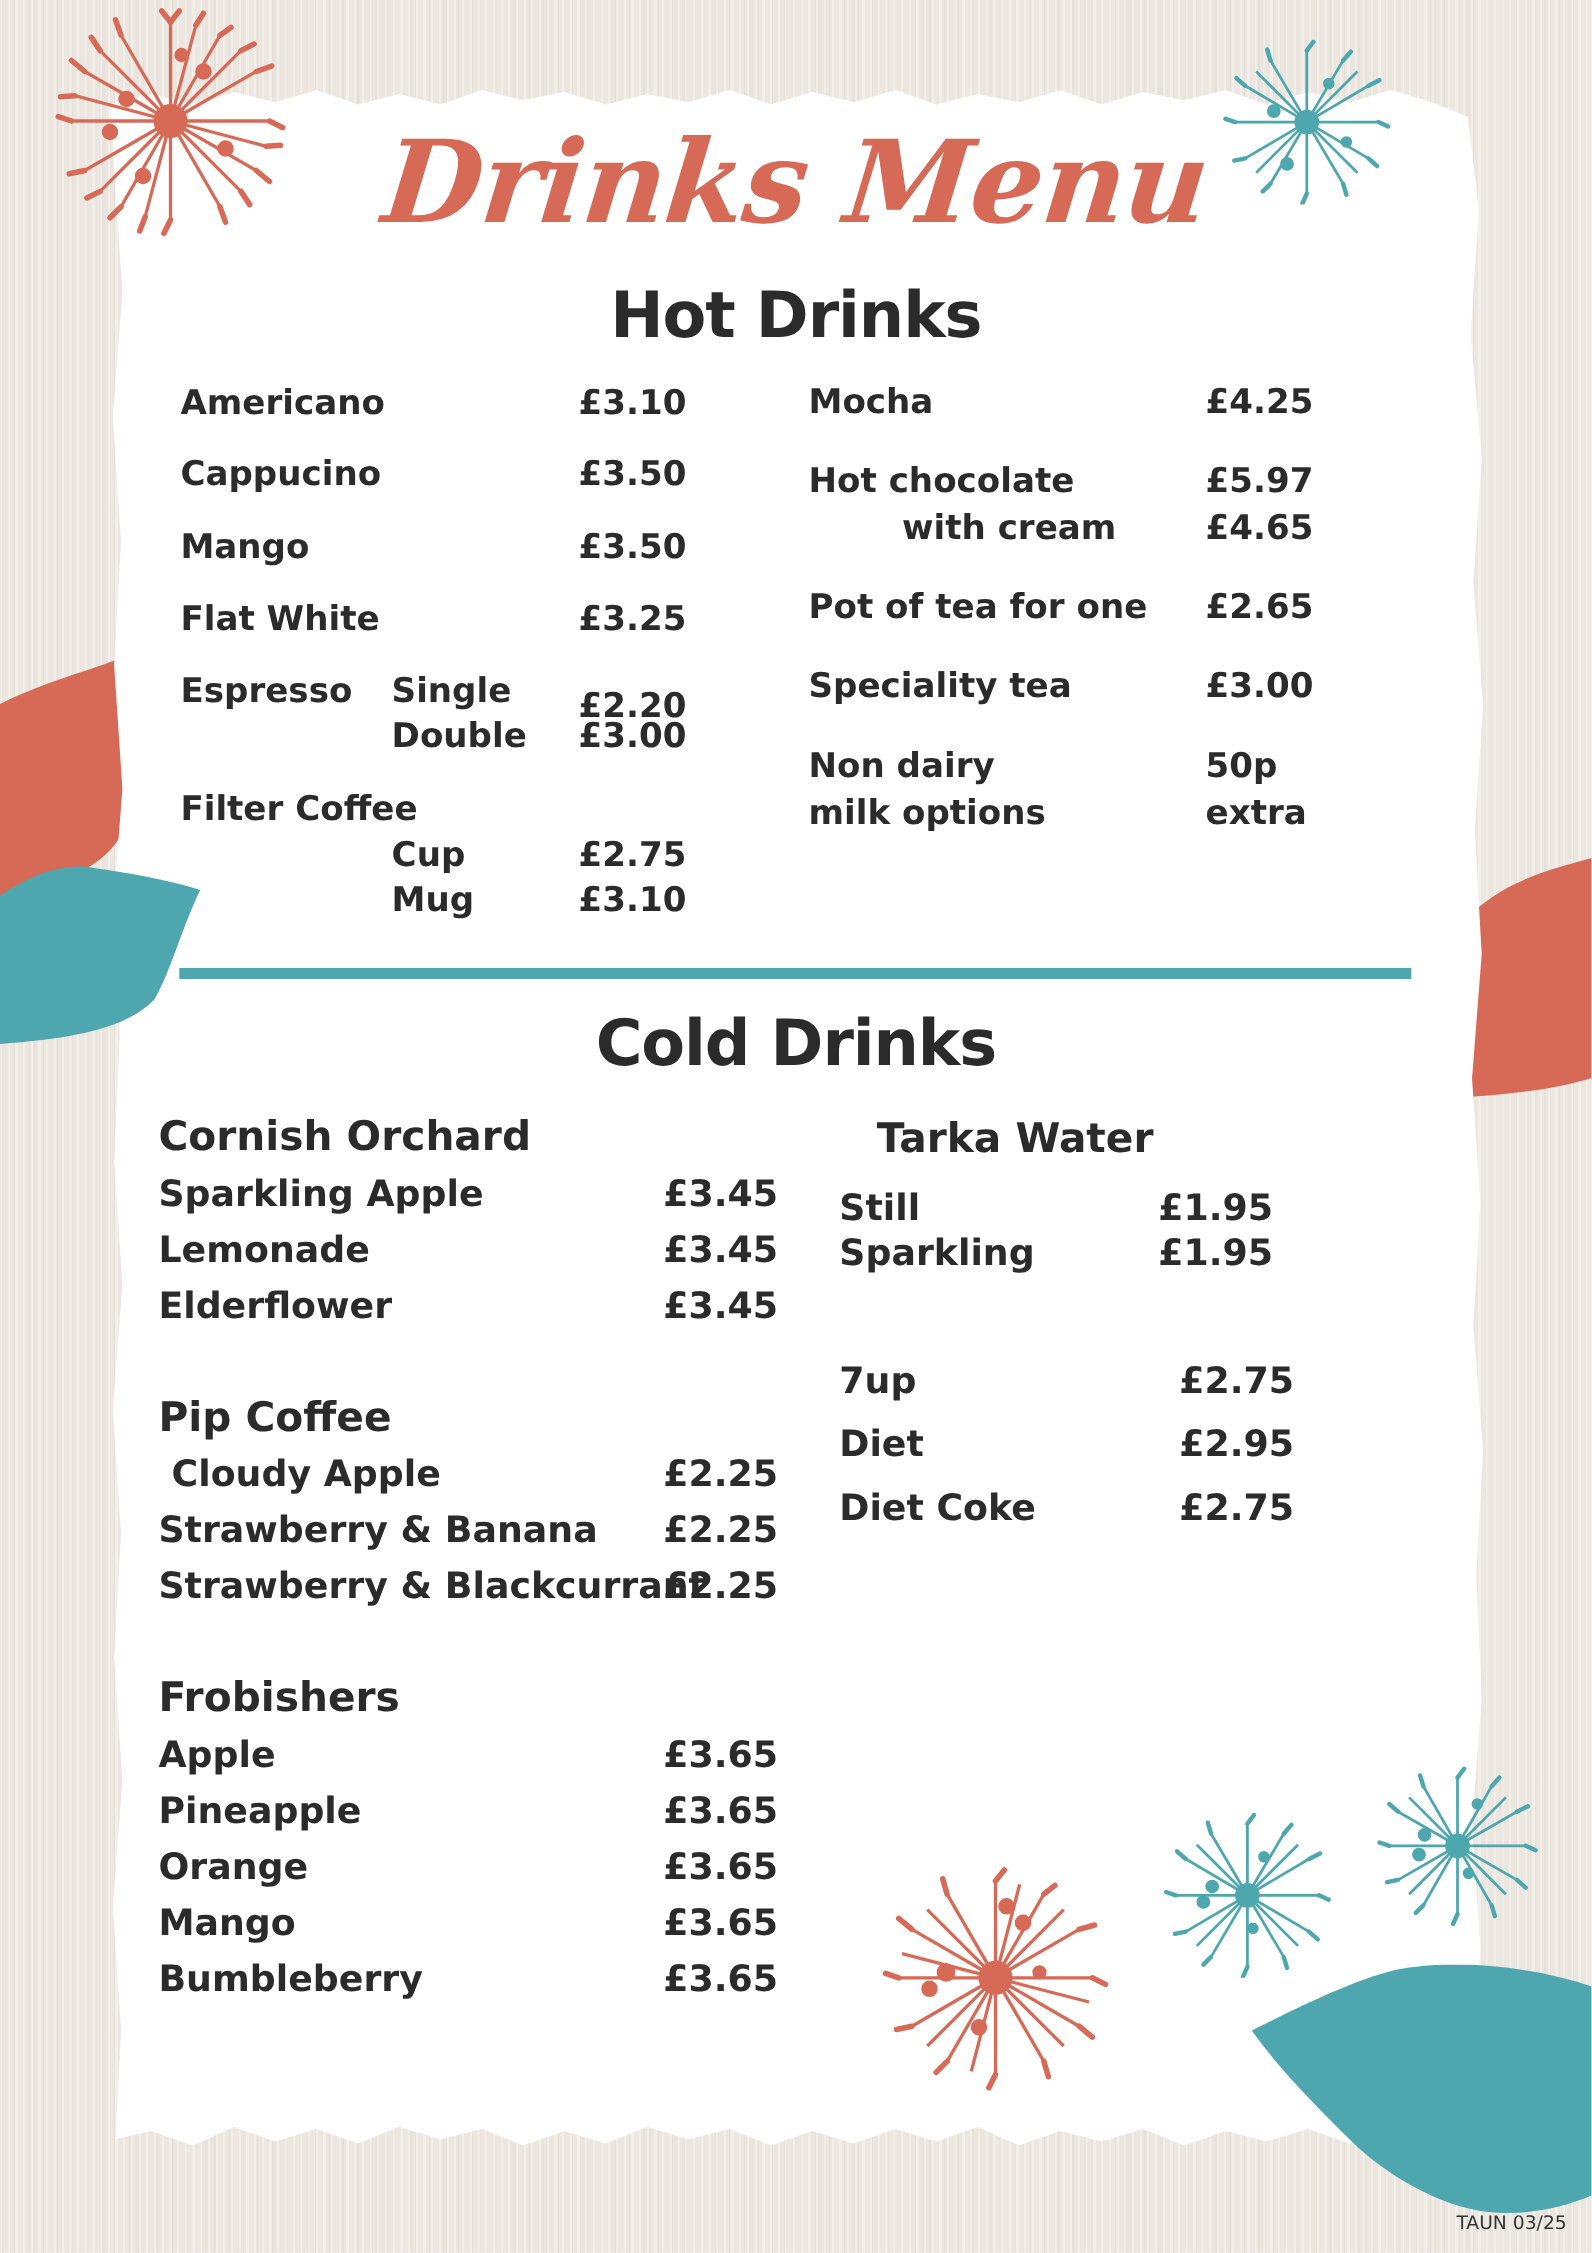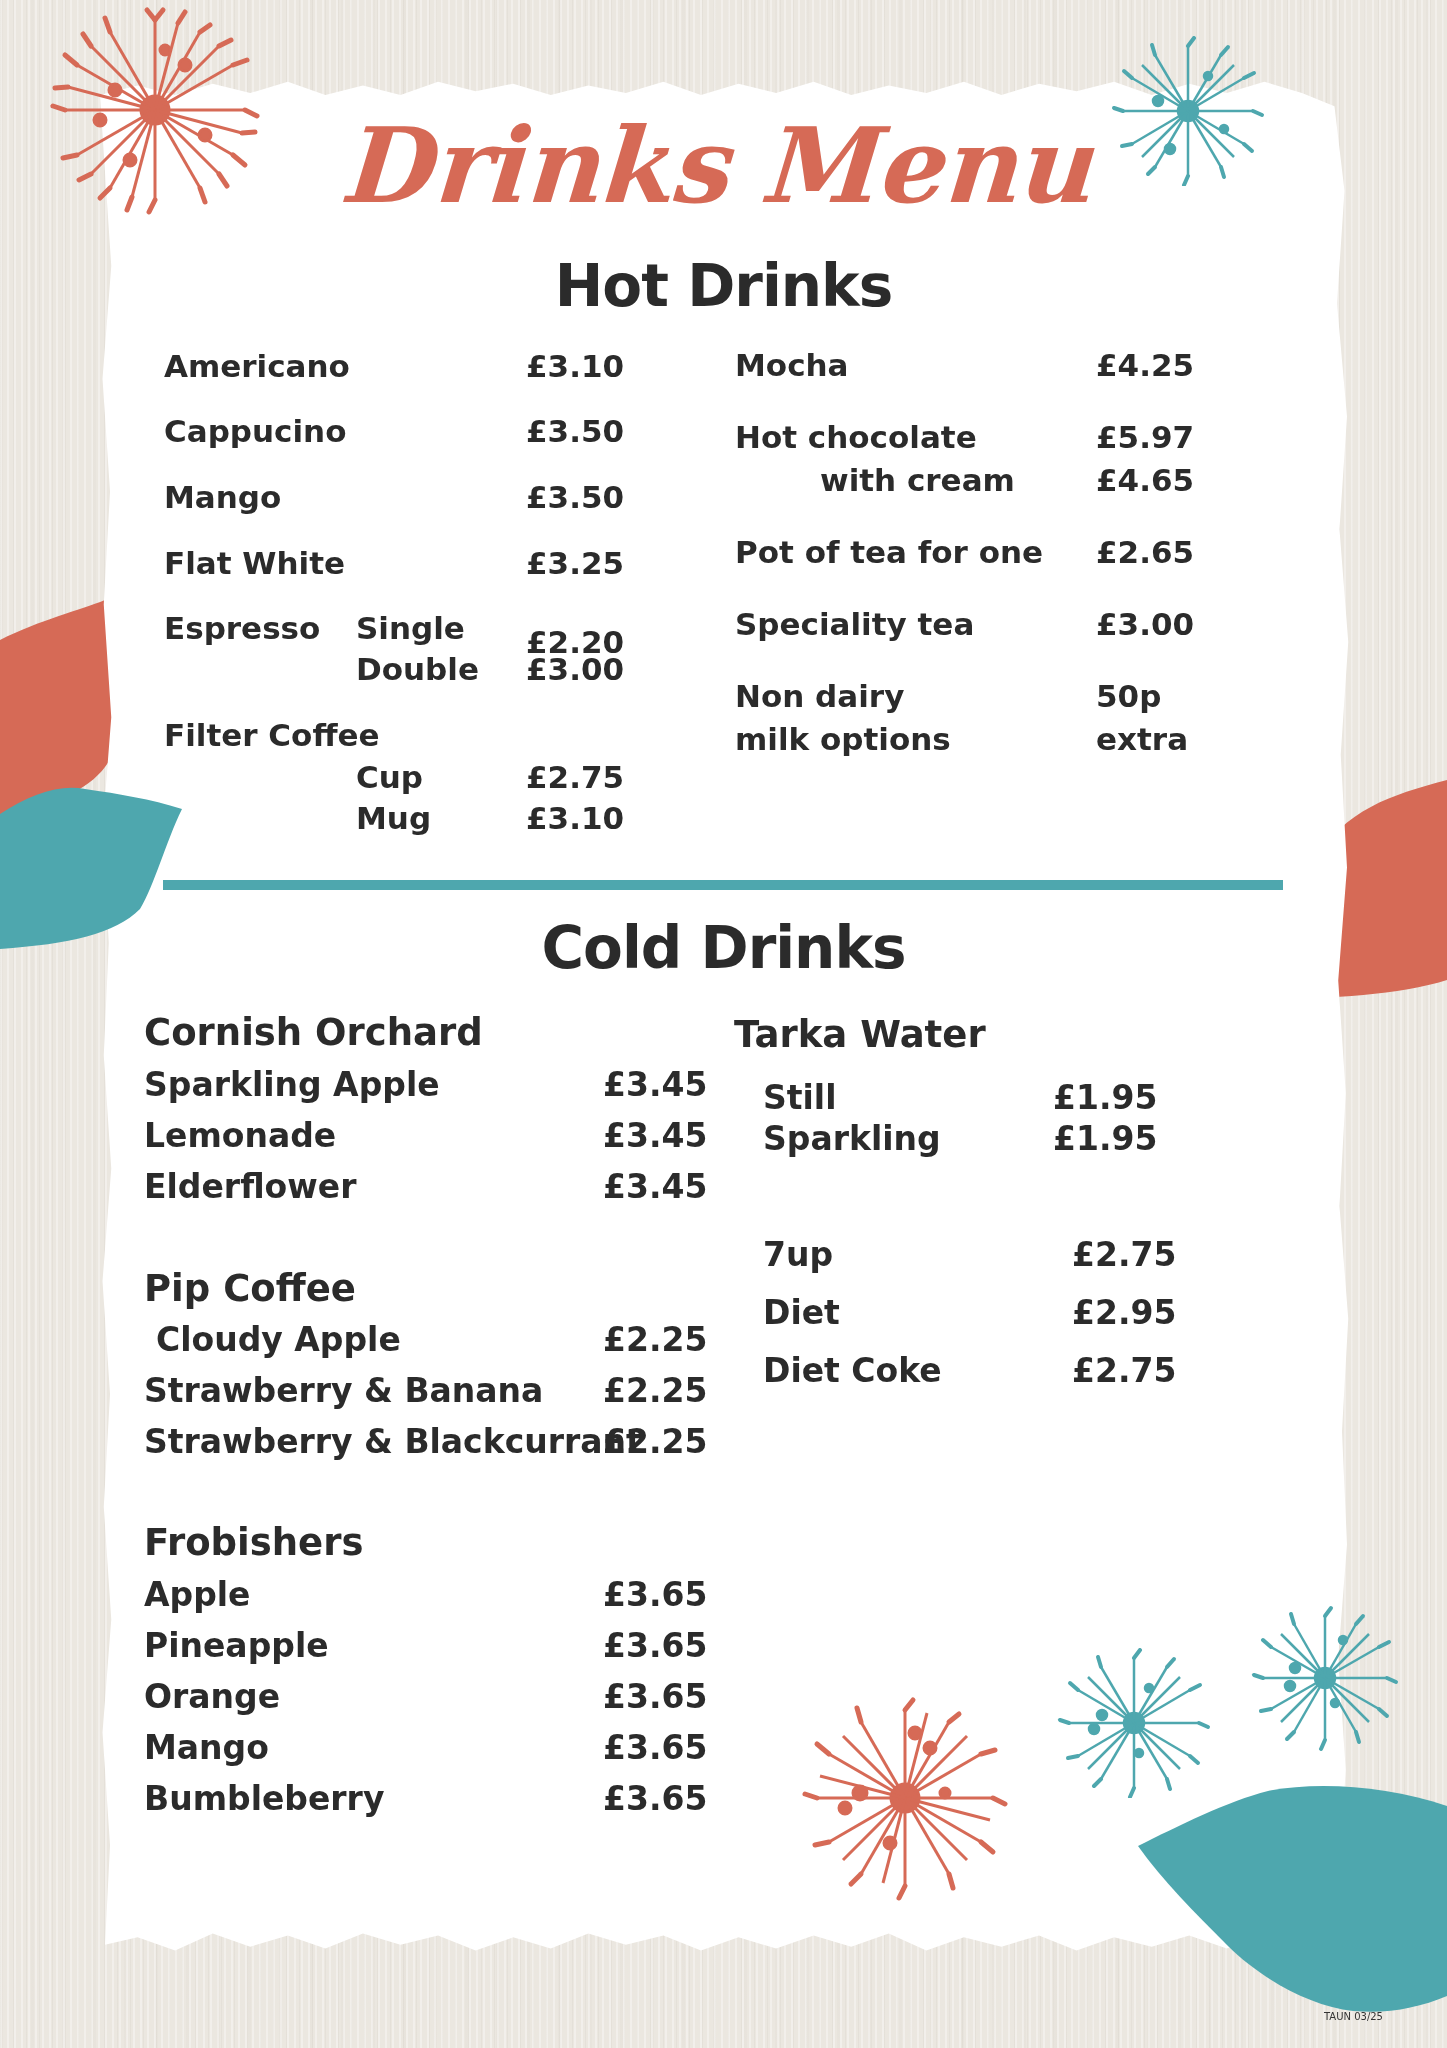--- a/index.html
+++ b/index.html
@@ -40,21 +40,21 @@
     .divider {
       position: absolute; left: 163px; top: 880px; width: 1120px; height: 10px;
       background: #4ea7ae;
     }
     .abs { position: absolute; white-space: nowrap; font-family: "DejaVu Sans", sans-serif; font-weight: bold; color: #2b2b2b; }
     .hot { font-size: 31px; line-height: 1; }
     .cold { font-size: 33px; line-height: 1; }
     .brand { font-size: 37px; line-height: 1; }
     .footer-code {
       position: absolute; left: 1324px; top: 2011px; font-family: "DejaVu Sans", sans-serif;
-      font-size: 10px; color: #333; letter-spacing: 0px;
+      font-size: 17px; color: #333; letter-spacing: 0px;
     }
   </style>
 </head>
 <body>
 
 <svg class="deco" style="left:0;top:600px" width="130" height="220" viewBox="0 0 130 220">
   <path d="M0,40 C40,20 80,10 105,0 C108,40 125,90 118,135 C112,175 80,200 0,215 Z" fill="#d66a56"></path>
 </svg>
 <svg class="deco" style="left:1270px;top:780px" width="177" height="220" viewBox="0 0 177 220">
   <path d="M177,0 C120,15 75,30 45,80 C30,110 20,160 0,220 C60,218 130,215 177,200 Z" fill="#d66a56"></path>
@@ -361,21 +361,21 @@
 <div class="abs cold" style="left:603px;top:1578px">£3.65</div>
 <div class="abs cold" style="left:144px;top:1629px">Pineapple</div>
 <div class="abs cold" style="left:603px;top:1629px">£3.65</div>
 <div class="abs cold" style="left:144px;top:1680px">Orange</div>
 <div class="abs cold" style="left:603px;top:1680px">£3.65</div>
 <div class="abs cold" style="left:144px;top:1731px">Mango</div>
 <div class="abs cold" style="left:603px;top:1731px">£3.65</div>
 <div class="abs cold" style="left:144px;top:1782px">Bumbleberry</div>
 <div class="abs cold" style="left:603px;top:1782px">£3.65</div>
 
-<div class="abs brand" style="left:734px;top:1016px">Tarka Water</div>
+<div class="abs brand" style="left:797px;top:1016px">Tarka Water</div>
 <div class="abs cold" style="left:763px;top:1081px">Still</div>
 <div class="abs cold" style="left:1053px;top:1081px">£1.95</div>
 <div class="abs cold" style="left:763px;top:1122px">Sparkling</div>
 <div class="abs cold" style="left:1053px;top:1122px">£1.95</div>
 
 <div class="abs cold" style="left:763px;top:1238px">7up</div>
 <div class="abs cold" style="left:1072px;top:1238px">£2.75</div>
 <div class="abs cold" style="left:763px;top:1296px">Diet</div>
 <div class="abs cold" style="left:1072px;top:1296px">£2.95</div>
 <div class="abs cold" style="left:763px;top:1354px">Diet Coke</div>

